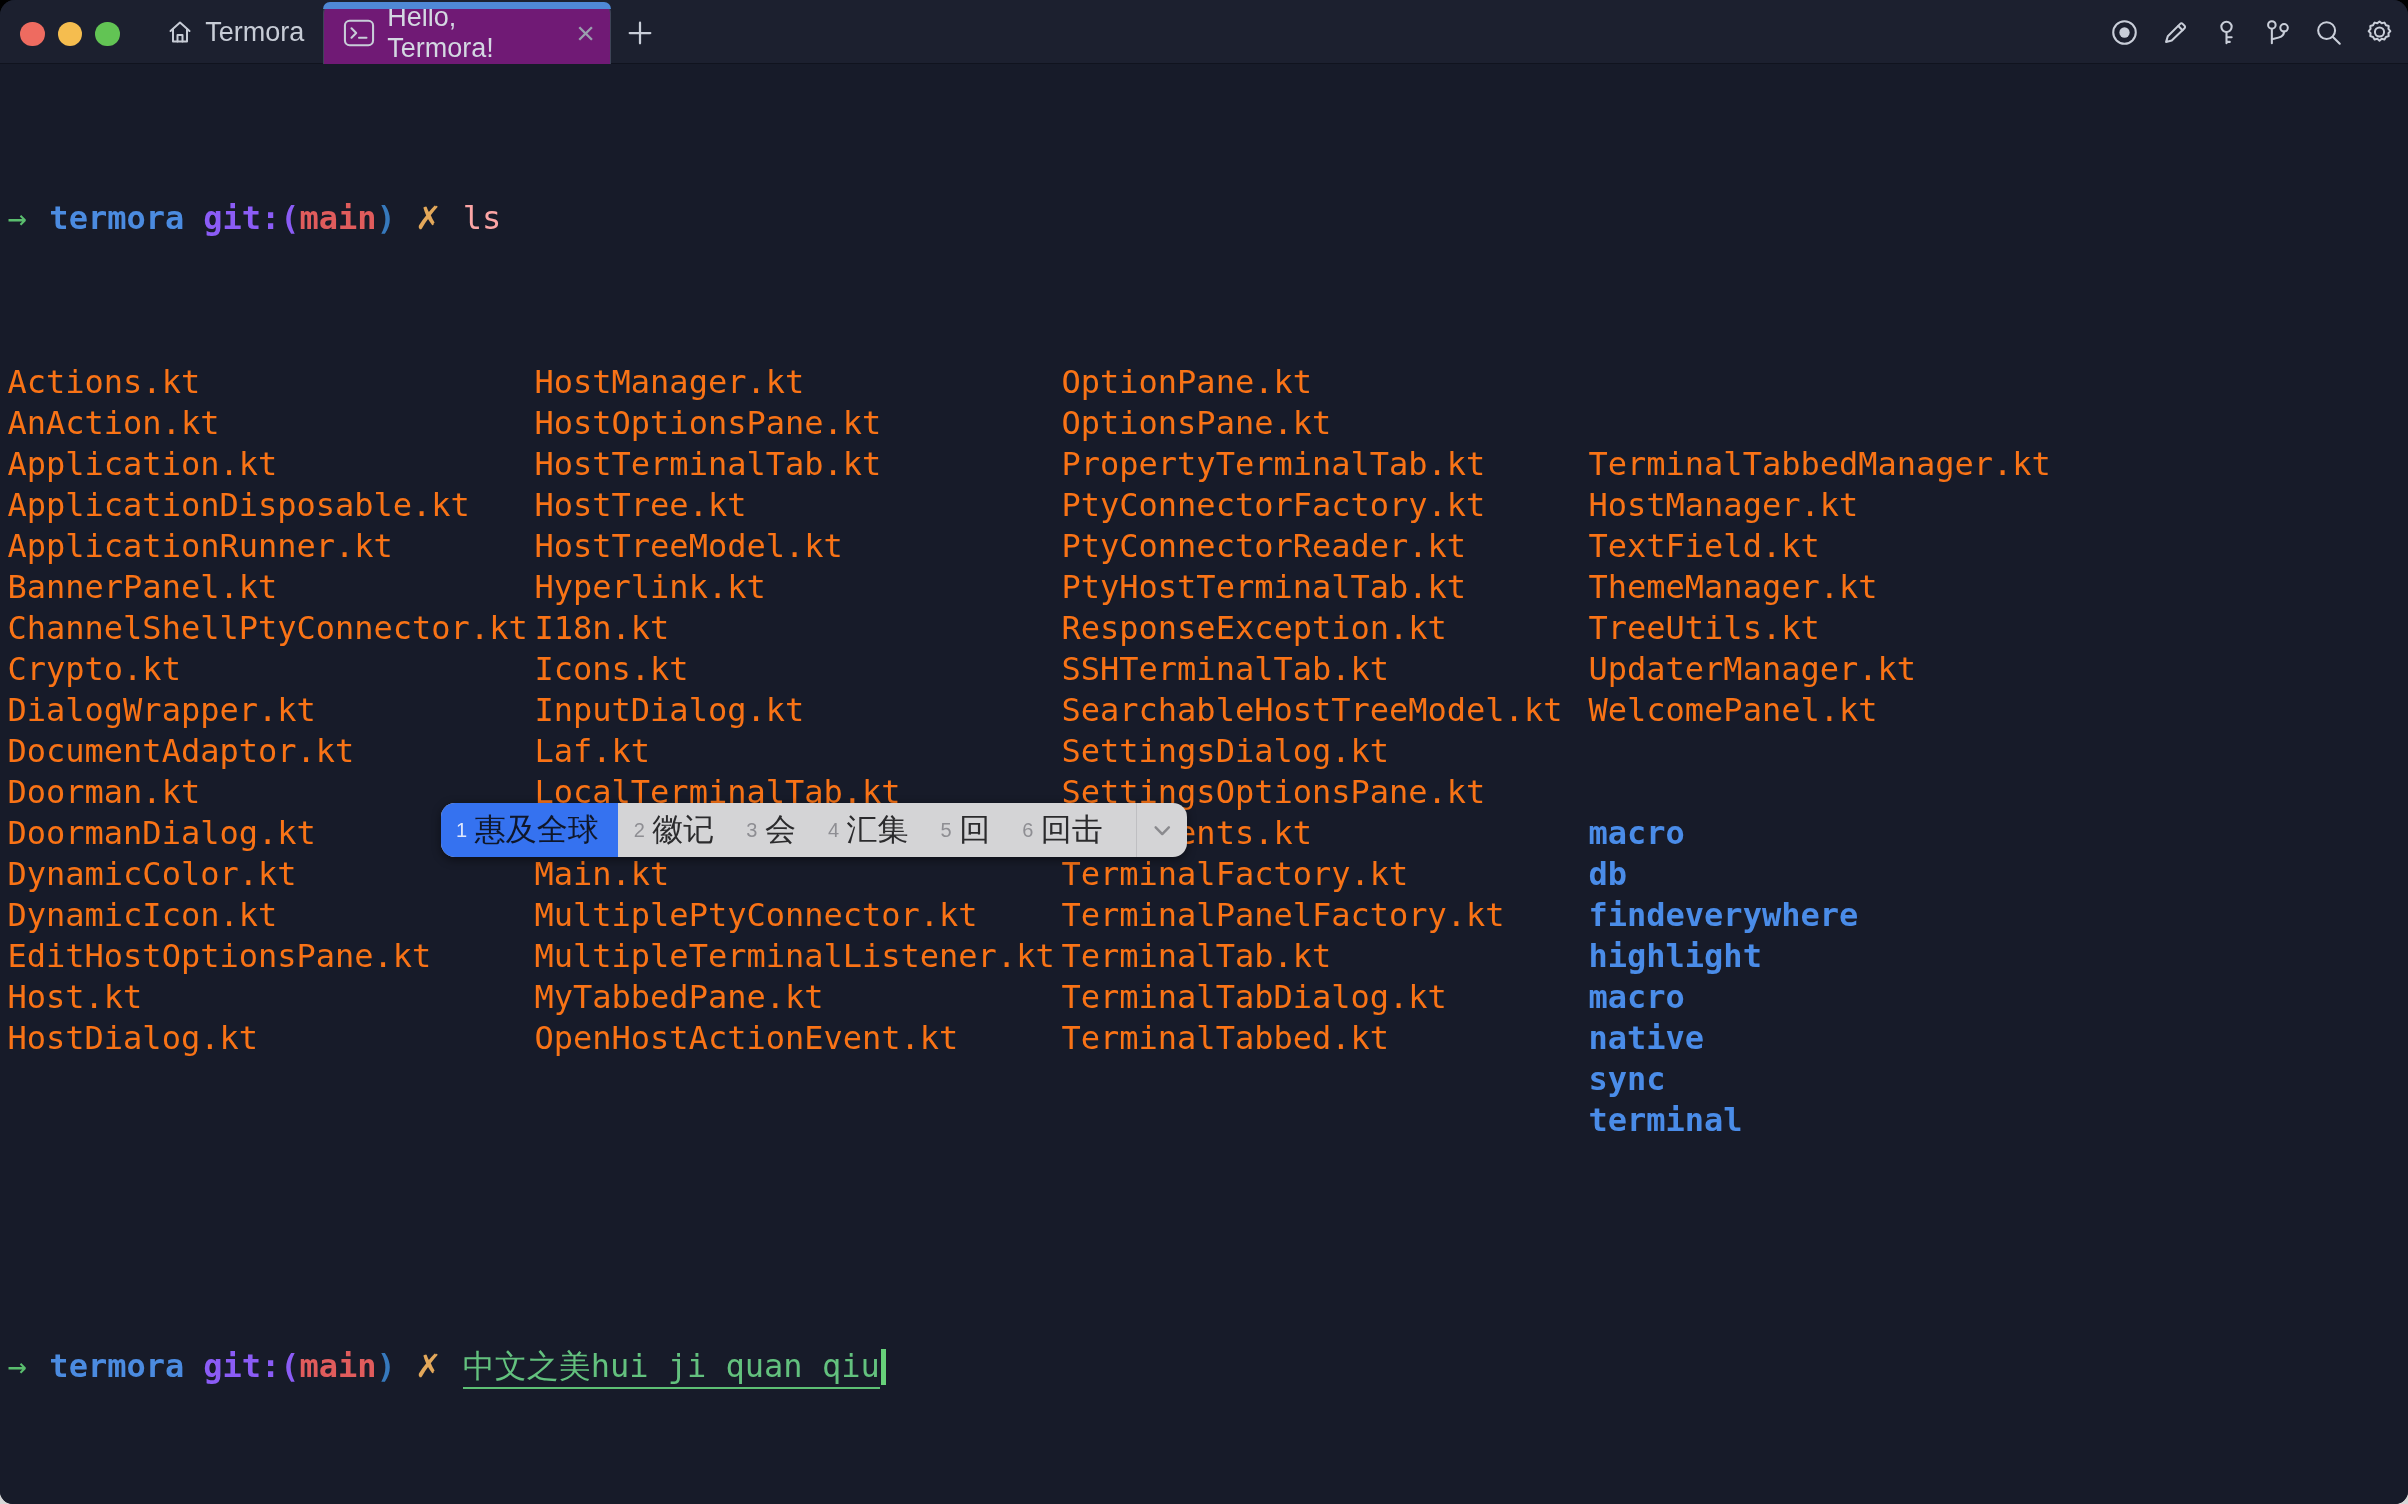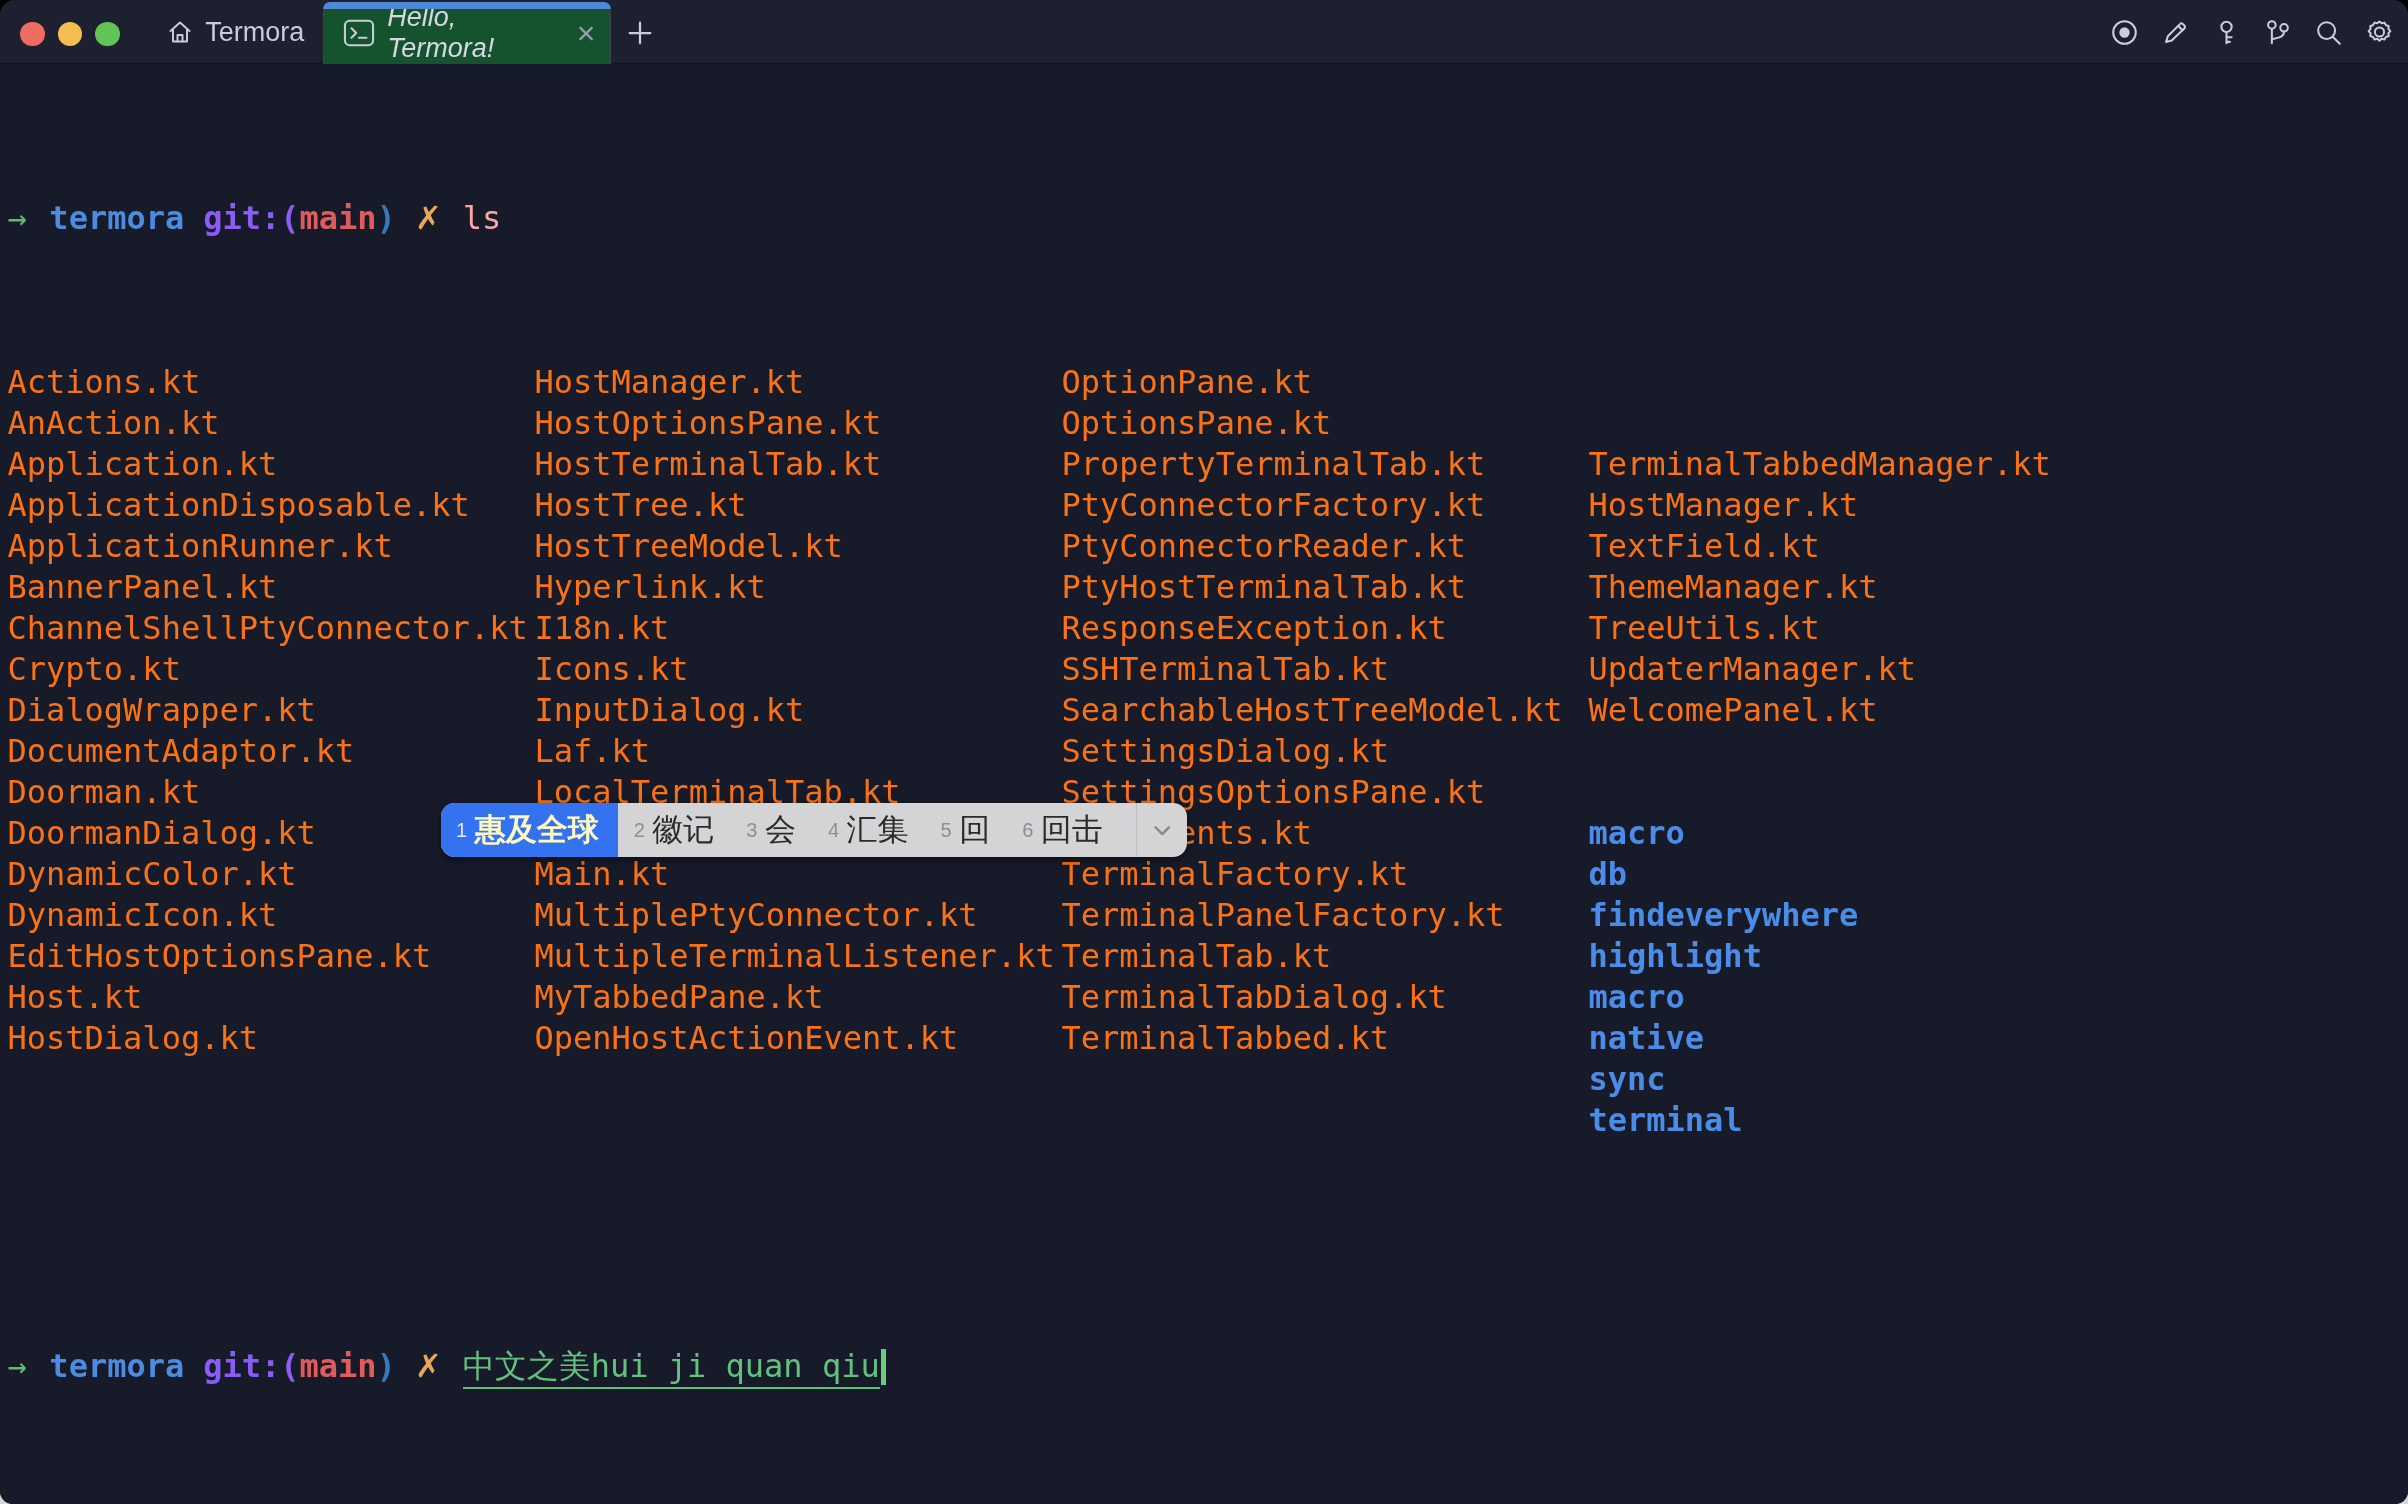--- a/index.html
+++ b/index.html
@@ -31,25 +31,25 @@
   .app-home {
     position:absolute; left:166px; top:0; height:64px;
     display:flex; align-items:center; gap:11.3px;
     color:#c7ccd6; font-size:27px;
   }
   .icon svg { display:block; }
 
   
   #tab {
     position:absolute; left:323px; top:1.9px; width:288px; height:62px;
-    background:#14532d;
+    background:#701a75;
     border:0.9px solid #3e4456; border-bottom:none;
     border-radius:11.3px 11.3px 0 0;
     display:flex; align-items:center; gap:12.2px; padding:0 15px 0 19px;
-    color:#d4d8e2; font-size:27px;font-style:italic;
+    color:#d4d8e2; font-size:27px;
   }
   #tab::before {
     content:""; position:absolute; top:-0.9px; left:-0.9px; right:-0.9px; height:6.6px;
     background:#4f88d6; border-radius:11.3px 11.3px 0 0;
   }
   .tab-close { color:#9aa0ae; font-size:32px; line-height:1; margin-left:5.6px; cursor:default; }
 
   .newtab {
     position:absolute; left:623px; top:16px; width:34px; height:34px;
     color:#c9ced9; display:flex; align-items:center; justify-content:center;
@@ -103,21 +103,21 @@
     display:flex; align-items:stretch;
     font-family:"Liberation Sans","DejaVu Sans",sans-serif;
   }
   .cand { display:flex; align-items:center; gap:7.5px; padding:0 16px; }
   .cand .n { font-size:20px; color:#8e8e93; }
   .cand .t { font-size:31px; color:#2b2b2d; }
   .cand.sel {
     background:#3572f0; border-radius:14px 0 0 14px; padding:0 19px 0 15px;
   }
   .cand.sel .n { color:#dfe7fb; }
-  .cand.sel .t { color:#fef9c3; font-weight:700; }
+  .cand.sel .t { color:#0f172a; font-weight:400; }
   #ime-more {
     margin-left:auto; width:51px;
     border-left:1.9px solid #bfbfc2;
     display:flex; align-items:center; justify-content:center;
   }
 </style>
 </head>
 <body>
 
 <div id="window">

